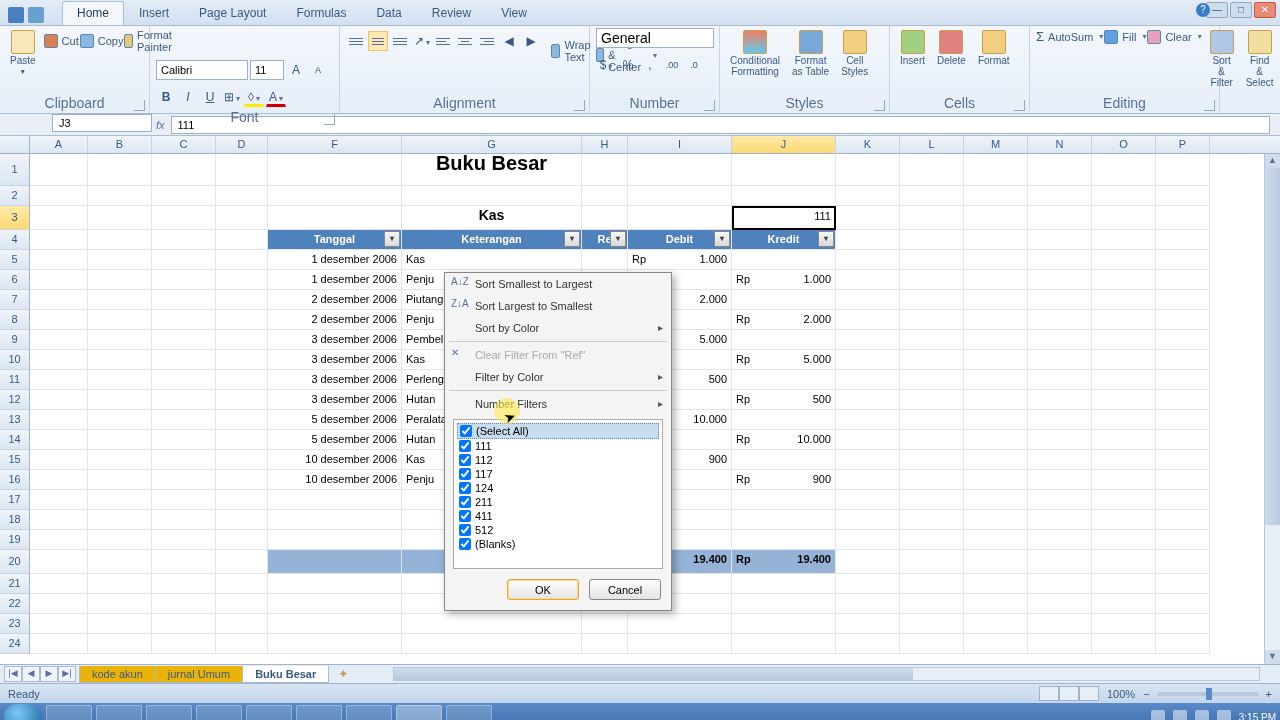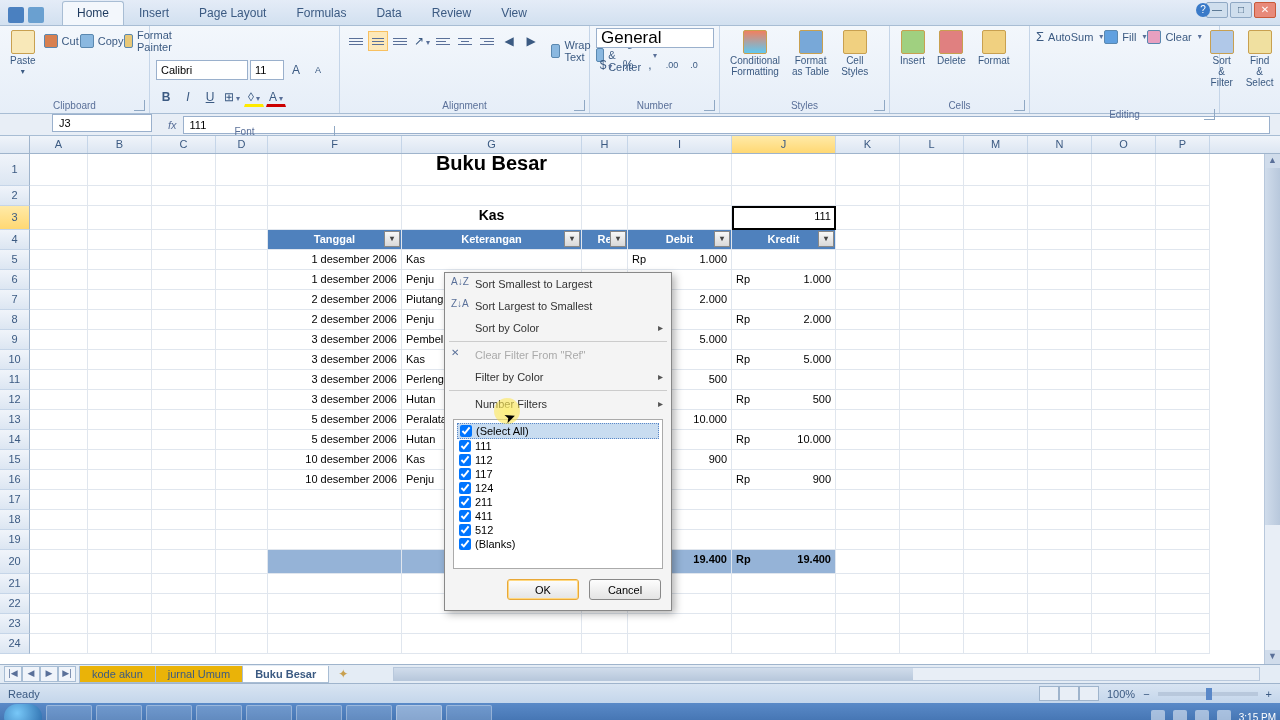--- a/index.html
+++ b/index.html
@@ -12,40 +12,40 @@
 .tab { padding: 4px 14px 5px; font-size: 12px; color: #3b5a82; cursor: pointer; border: 1px solid transparent; border-bottom: none; }
 .tab.active { background: #f3f7fc; border-color: #a8bdd4; border-top-left-radius: 3px; border-top-right-radius: 3px; color: #1e3a5f; }
 .win-controls { position: absolute; right: 4px; top: 2px; display: flex; gap: 2px; }
 .win-btn { width: 22px; height: 16px; background: #cfdeed; border: 1px solid #8fa8c4; border-radius: 2px; font-size: 10px; text-align: center; line-height: 13px; color: #3a5a7a; }
 .win-btn.close { background: #e88a7a; border-color: #c85a3a; color: #fff; }
 .help-btn { position: absolute; right: 70px; top: 3px; width: 14px; height: 14px; background: #3a7ac8; border-radius: 50%; color: #fff; font-size: 10px; text-align: center; line-height: 13px; }
 
 .ribbon { height: 88px; background: linear-gradient(#f3f7fc, #e6eef8); border-bottom: 1px solid #a8bdd4; display: flex; }
 .group { border-right: 1px solid #c5d5e8; padding: 2px 6px 0; display: flex; flex-direction: column; justify-content: space-between; }
 .group-body { display: flex; gap: 4px; align-items: flex-start; flex: 1; }
-.group-label { font-size: 10px; color: #5a7099; text-align: center; padding: 2px 0; position: relative; margin-top: 17px; }
+.group-label { font-size: 14px; color: #5a7099; text-align: center; padding: 2px 0; position: relative; }
 .group-label::after { content: ''; position: absolute; right: -2px; bottom: 2px; width: 10px; height: 10px; border: 1px solid #8fa8c4; border-top: none; border-left: none; }
 .big-btn { display: flex; flex-direction: column; align-items: center; padding: 2px 4px; font-size: 10px; color: #3b5a82; gap: 1px; }
 .icon-lg { width: 24px; height: 24px; background: #f8d58a; border: 1px solid #c8a050; border-radius: 2px; }
 .icon-sm { width: 14px; height: 14px; background: #8ab8e0; border: 1px solid #5a88b0; border-radius: 2px; display: inline-block; vertical-align: middle; }
 .mini-row { display: flex; align-items: center; gap: 4px; font-size: 11px; color: #3b5a82; padding: 1px 0; }
 .stack { display: flex; flex-direction: row; gap: 1px; }
 .font-sel { width: 92px; height: 20px; border: 1px solid #9ab0cc; background: #fff; font-size: 11px; padding: 2px 4px; }
 .size-sel { width: 34px; height: 20px; border: 1px solid #9ab0cc; background: #fff; font-size: 11px; padding: 2px 4px; }
 .btn-row { display: flex; gap: 2px; margin-top: 3px; }
 .fmt-btn { width: 20px; height: 20px; border: 1px solid transparent; text-align: center; font-size: 12px; color: #3b5a82; line-height: 18px; }
 .align-btn { width: 20px; height: 20px; display: flex; flex-direction: column; justify-content: center; gap: 2px; padding: 3px; }
 .align-btn span { height: 1px; background: #5a7099; }
-.num-sel { width: 118px; height: 20px; border: 1px solid #9ab0cc; background: #fff; font-size: 17px; padding: 2px 4px; }
+.num-sel { width: 118px; height: 20px; border: 1px solid #9ab0cc; background: #fff; font-size: 14px; padding: 2px 4px; }
 .drop-arr::after { content: '▾'; font-size: 8px; margin-left: 2px; color: #5a7099; }
 
 
 .formula-bar { height: 22px; background: #e8eef6; border-bottom: 1px solid #a8bdd4; display: flex; }
 .name-box { width: 100px; height: 18px; border: 1px solid #9ab0cc; background: #fff; margin-left: 52px; font-size: 11px; padding: 2px 6px; }
-.fx-area { display: flex; align-items: center; margin-left: 16px; gap: 6px; flex: 1; }
+.fx-area { display: flex; align-items: center; margin-left: 4px; gap: 6px; flex: 1; }
 .fx-lbl { font-style: italic; color: #5a7099; font-size: 11px; }
 .formula-input { flex: 1; height: 18px; border: 1px solid #9ab0cc; background: #fff; font-size: 11px; padding: 2px 6px; margin-right: 10px; }
 
 
 .grid-area { position: relative; height: 528px; overflow: hidden; }
 .col-headers { display: flex; height: 18px; background: linear-gradient(#f0f4fa, #dce6f2); border-bottom: 1px solid #9fb4cc; }
 .corner { width: 30px; border-right: 1px solid #9fb4cc; background: linear-gradient(#f0f4fa, #dce6f2); }
 .col-h { border-right: 1px solid #c5d5e8; text-align: center; font-size: 11px; color: #3b5a82; line-height: 17px; }
 .col-h.sel { background: linear-gradient(#ffeaa8, #ffd873); }
 .rows { position: relative; }

